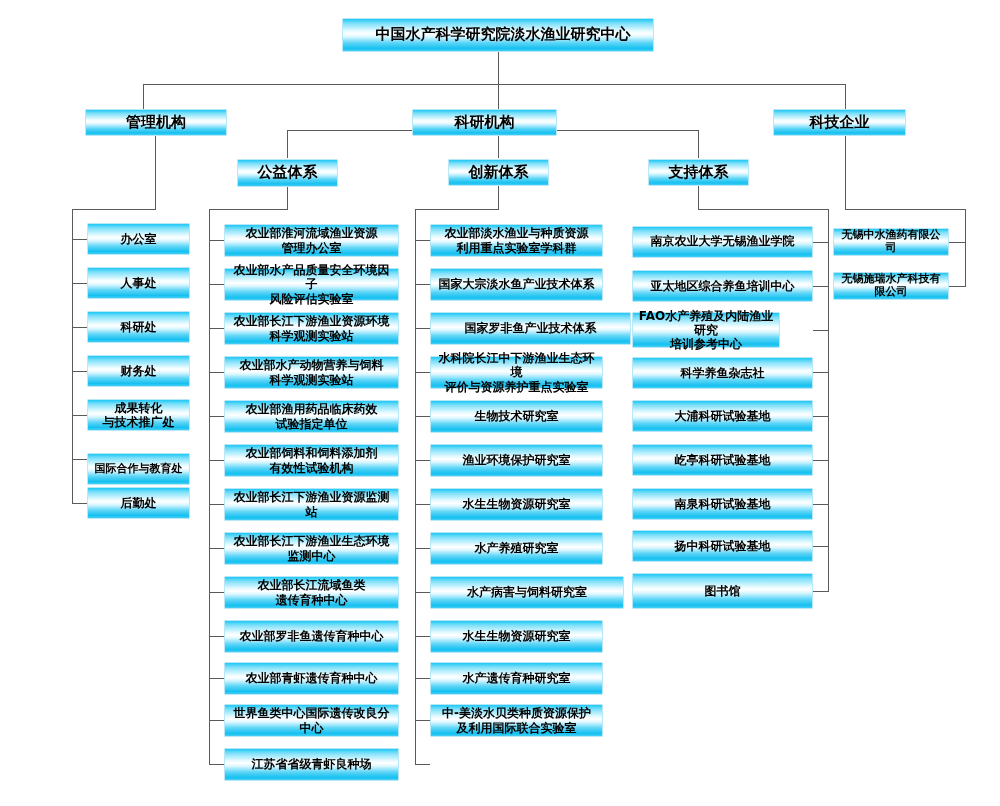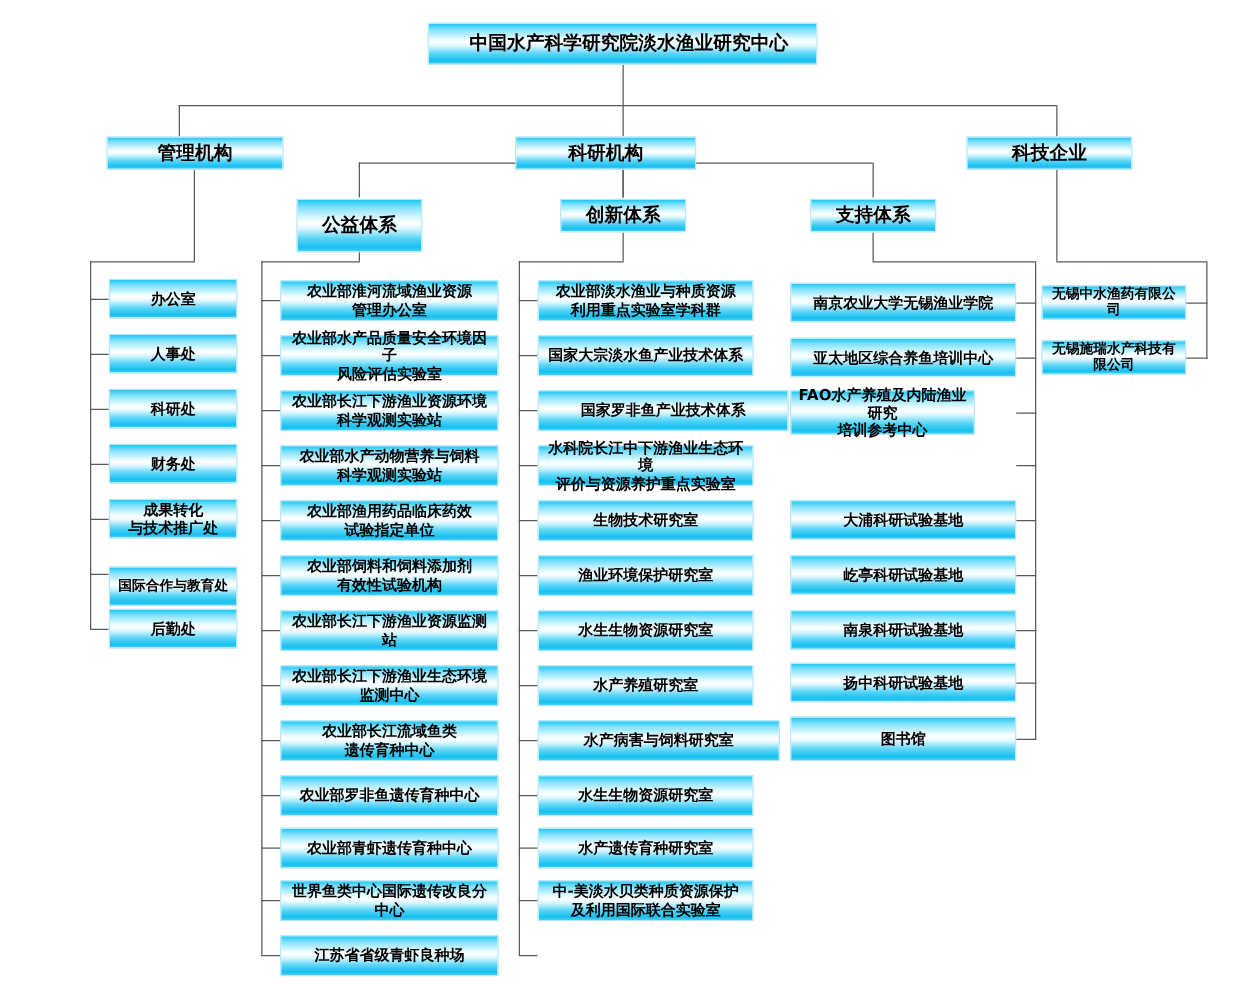--- a/index.html
+++ b/index.html
@@ -157,21 +157,21 @@
   <div class="node lv1" style="left:85px; top:109px; width:142px; height:27px;">
     <span class="lbl">管理机构</span>
   </div>
   <div class="node lv1" style="left:412px; top:109px; width:145px; height:27px;">
     <span class="lbl">科研机构</span>
   </div>
   <div class="node lv1" style="left:773px; top:109px; width:133px; height:27px;">
     <span class="lbl">科技企业</span>
   </div>
 
-  <div class="node lv2" style="left:237px; top:159px; width:101px; height:43px;">
+  <div class="node lv2" style="left:237px; top:159px; width:101px; height:28px;">
     <span class="lbl">公益体系</span>
   </div>
   <div class="node lv2" style="left:448px; top:159px; width:101px; height:27px;">
     <span class="lbl">创新体系</span>
   </div>
   <div class="node lv2" style="left:648px; top:159px; width:101px; height:27px;">
     <span class="lbl">支持体系</span>
   </div>
 
   <div class="node leaf" style="left:87px; top:223px; width:103px; height:32px;">
@@ -278,30 +278,33 @@
     <span class="lbl">水生生物资源研究室</span>
     </div>
   <div class="node leaf" style="left:430px; top:662px; width:173px; height:33px;">
     <span class="lbl">水产遗传育种研究室</span>
     </div>
   <div class="node leaf" style="left:430px; top:704px; width:173px; height:33px;">
     <span class="lbl">中-美淡水贝类种质资源保护
 及利用国际联合实验室</span>
     </div>
 
-  <div class="node leaf" style="left:632px; top:226px; width:181px; height:32px;">
+  <div class="node leaf" style="left:632px; top:226px; width:181px; height:32px;font-family:Liberation Mono, monospace;">
     <span class="lbl">南京农业大学无锡渔业学院</span>
     </div>
   <div class="node leaf" style="left:632px; top:270px; width:181px; height:32px;">
     <span class="lbl">亚太地区综合养鱼培训中心</span>
     </div>
   <div class="node leaf" style="left:632px; top:312px; width:148px; height:36px;align-items:center;">
     <span class="lbl">FAO水产养殖及内陆渔业研究
 培训参考中心</span>
     </div>
+  <div class="node leaf" style="left:632px; top:357px; width:181px; height:32px;">
+    <span class="lbl">科学养鱼杂志社</span>
+    </div>
   <div class="node leaf" style="left:632px; top:400px; width:181px; height:32px;">
     <span class="lbl">大浦科研试验基地</span>
     </div>
   <div class="node leaf" style="left:632px; top:444px; width:181px; height:32px;">
     <span class="lbl">屹亭科研试验基地</span>
     </div>
   <div class="node leaf" style="left:632px; top:488px; width:181px; height:32px;">
     <span class="lbl">南泉科研试验基地</span>
     </div>
   <div class="node leaf" style="left:632px; top:530px; width:181px; height:32px;">

